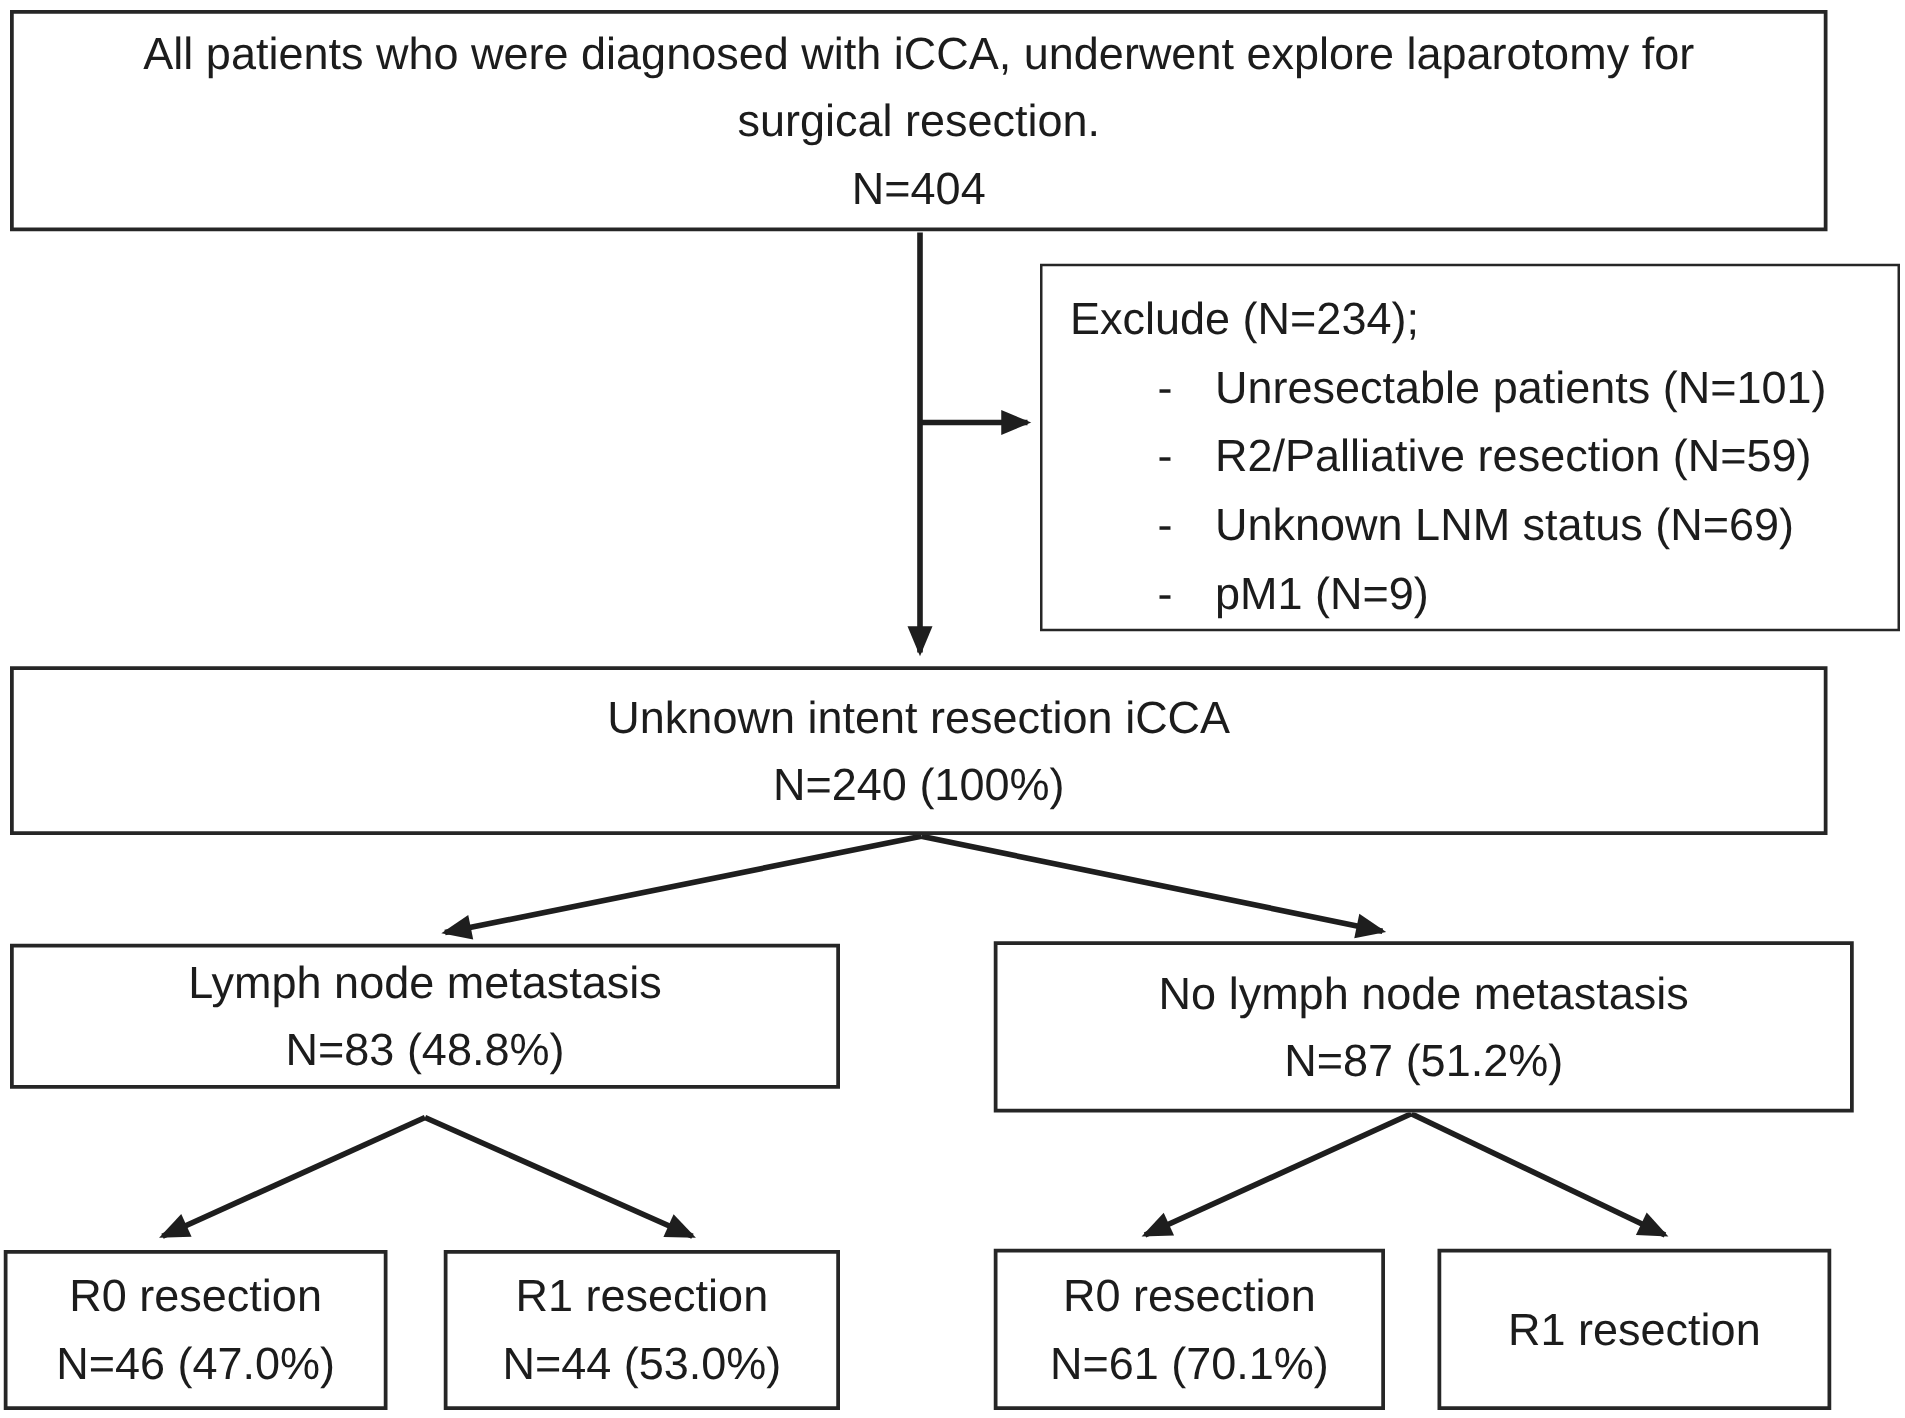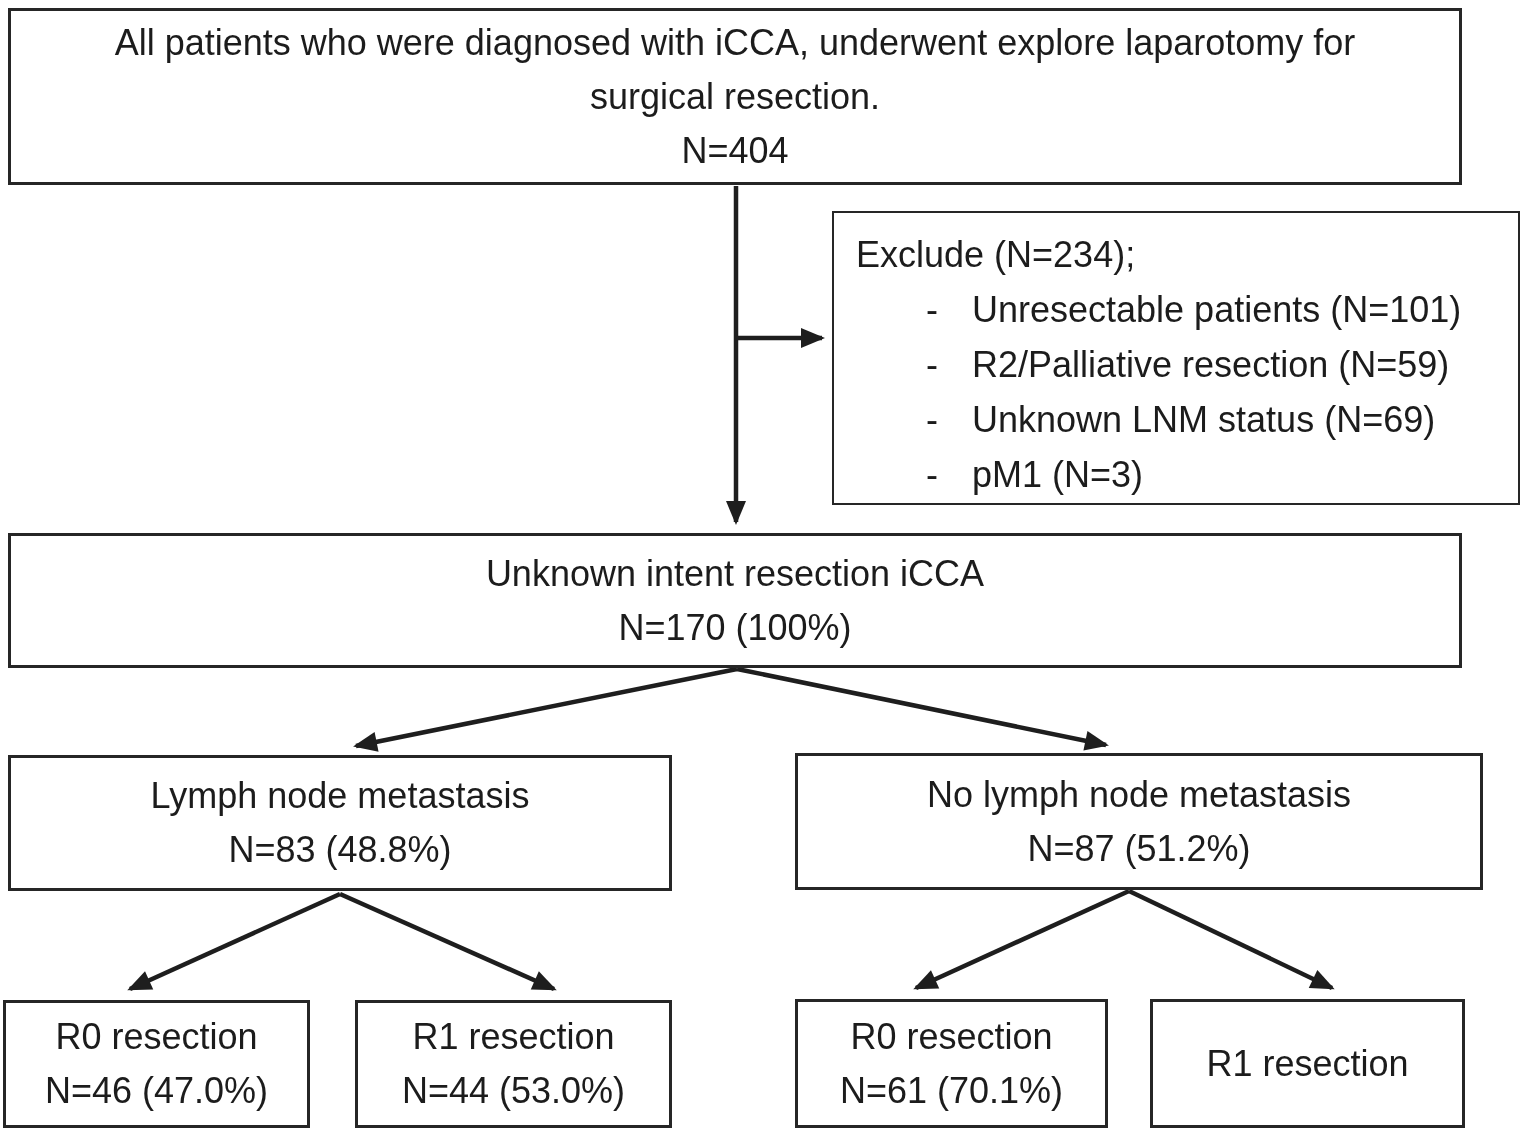--- a/index.html
+++ b/index.html
@@ -39,21 +39,21 @@
   }
   .box .line { white-space: nowrap; }
 
   .box-top      { left: 8px;    top: 8px;    width: 1454px; height: 177px; }
   .box-exclude  { left: 832px;  top: 211px;  width: 688px;  height: 294px;
                   border-width: 2px;
                   align-items: stretch; justify-content: flex-start;
                   text-align: left; padding: 14px 10px 10px 22px;
                   line-height: 55px; }
   .box-curative { left: 8px;    top: 533px;  width: 1454px; height: 135px; }
-  .box-lnm      { left: 8px;    top: 755px;  width: 664px;  height: 136px; }
+  .box-lnm      { left: 8px;    top: 755px;  width: 664px;  height: 116px; }
   .box-nolnm    { left: 795px;  top: 753px;  width: 688px;  height: 137px; }
   .box-r0l      { left: 3px;    top: 1000px; width: 307px;  height: 128px; }
   .box-r1l      { left: 355px;  top: 1000px; width: 317px;  height: 128px; }
   .box-r0r      { left: 795px;  top: 999px;  width: 313px;  height: 129px; }
   .box-r1r      { left: 1150px; top: 999px;  width: 315px;  height: 129px; }
 
   .exclude-item {
     display: flex;
     padding-left: 70px;
   }
@@ -100,27 +100,27 @@
     <div class="exclude-item">
       <span class="dash">-</span>
       <span>R2/Palliative resection (N=59)</span>
     </div>
     <div class="exclude-item">
       <span class="dash">-</span>
       <span>Unknown LNM status (N=69)</span>
     </div>
     <div class="exclude-item">
       <span class="dash">-</span>
-      <span>pM1 (N=3)</span>
+      <span>pM1 (N=9)</span>
     </div>
   </div>
 
   <div class="box box-curative">
     <div class="line">Unknown intent resection iCCA</div>
-    <div class="line">N=170 (100%)</div>
+    <div class="line">N=240 (100%)</div>
   </div>
 
   <div class="box box-lnm">
     <div class="line">Lymph node metastasis</div>
     <div class="line">N=83 (48.8%)</div>
   </div>
 
   <div class="box box-nolnm">
     <div class="line">No lymph node metastasis</div>
     <div class="line">N=87 (51.2%)</div>

